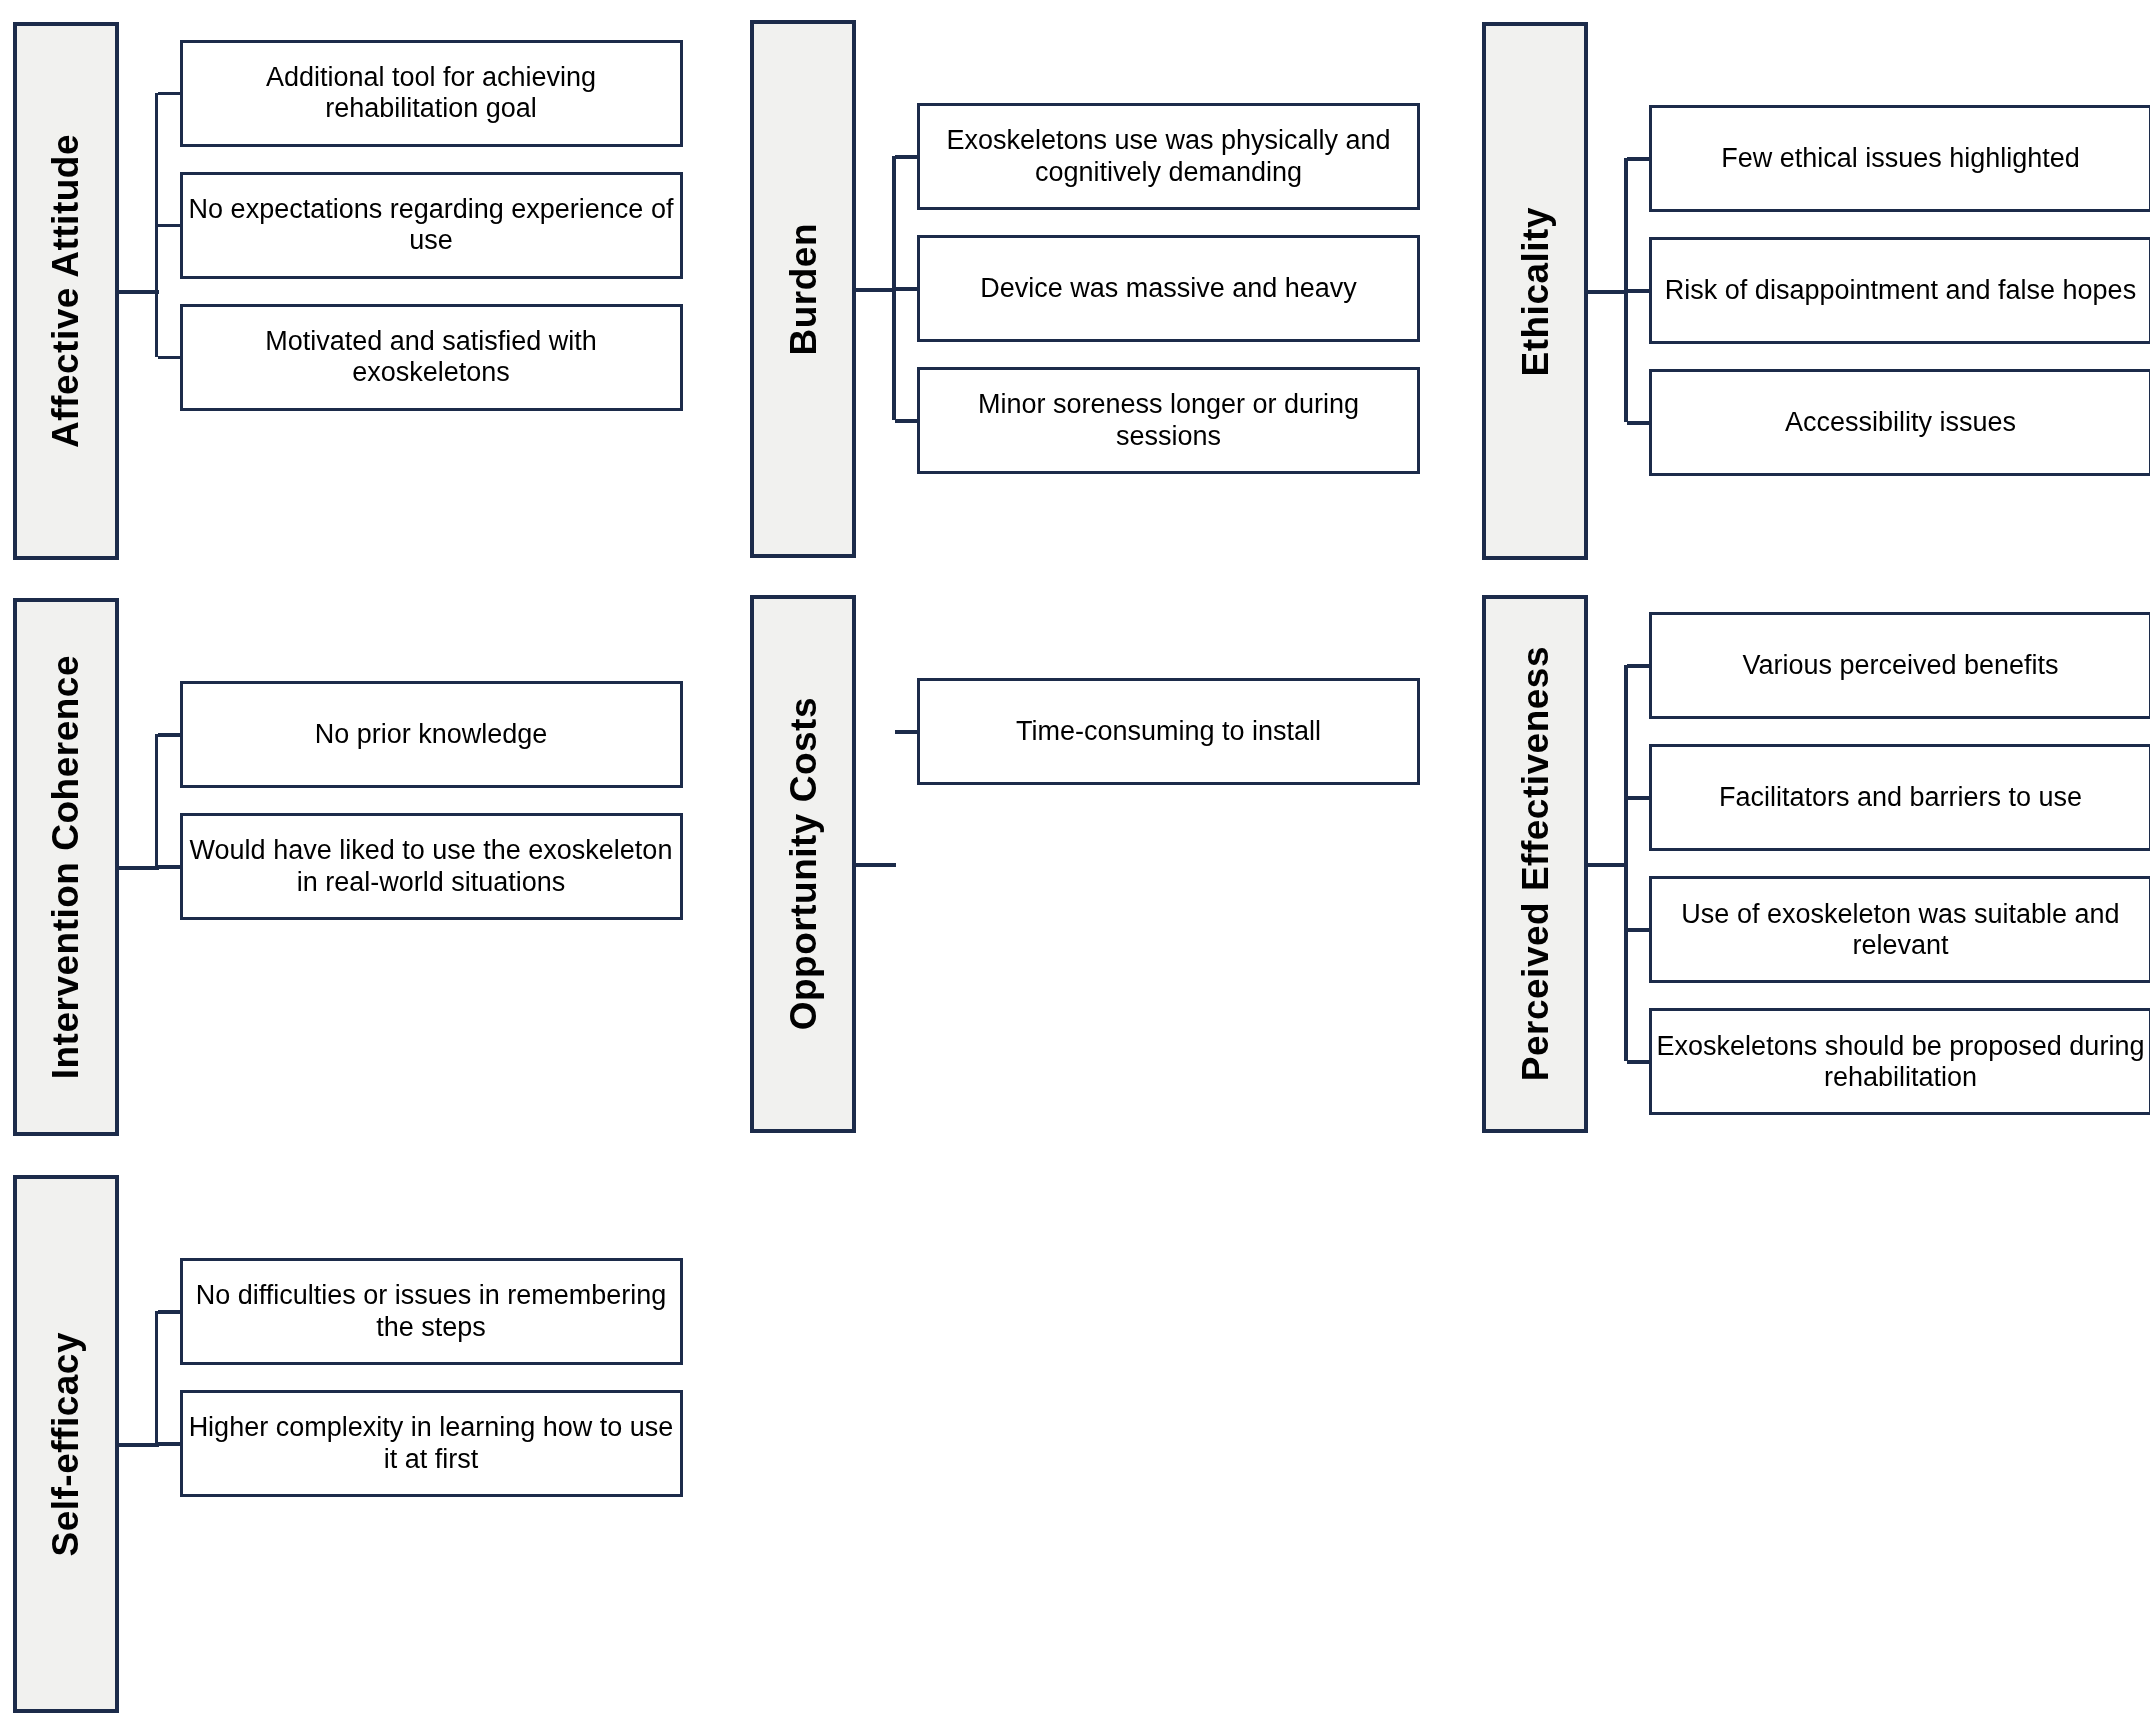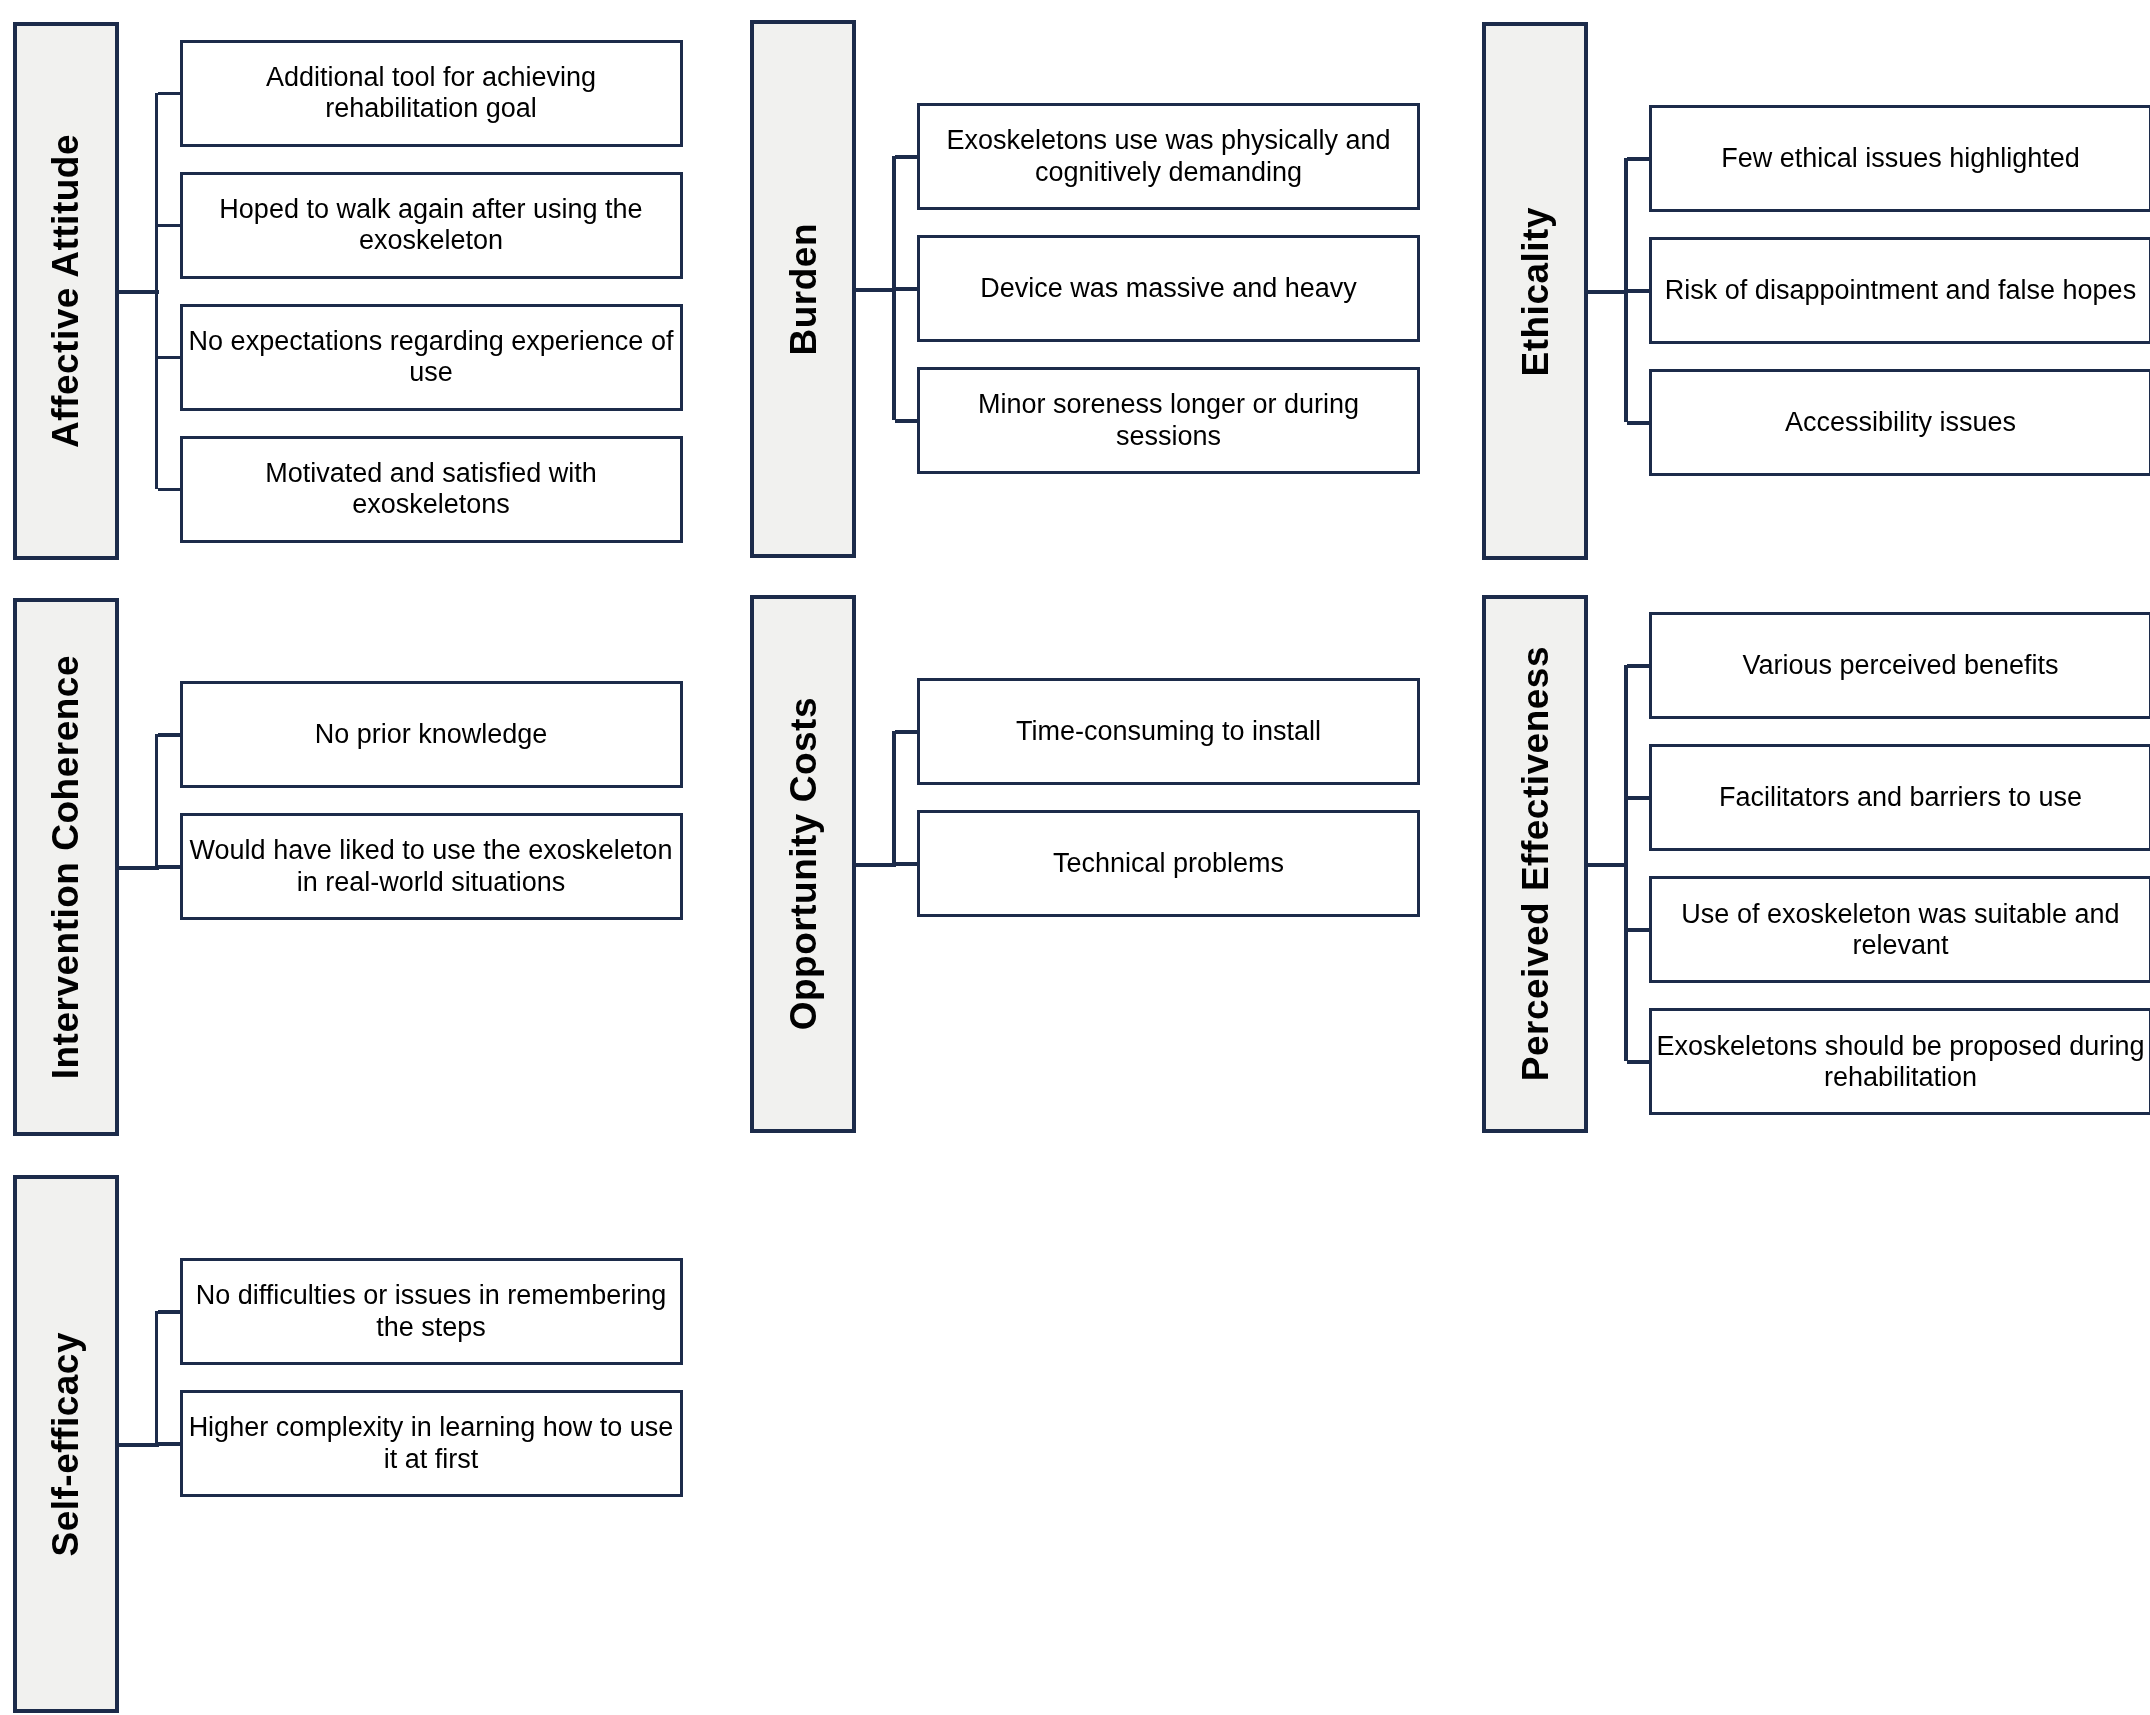--- a/index.html
+++ b/index.html
@@ -43,23 +43,20 @@
 
 <div class="group" style="left:12.5px;top:22.4px;">
   <div class="cat">
     <span class="cat-label">Affective Attitude</span>
   </div>
   <div class="cat-stub"></div>
   <div class="boxes boxes-4">
     <div class="trunk"></div>
     <div class="tbox">
         <span>Additional tool for achieving rehabilitation goal</span>
-      </div>
-    <div class="tbox">
-        <span>Hoped to walk again after using the exoskeleton</span>
       </div>
     <div class="tbox">
         <span>No expectations regarding experience of use</span>
       </div>
     <div class="tbox">
         <span>Motivated and satisfied with exoskeletons</span>
       </div>
   </div>
 </div>
 
@@ -120,23 +117,20 @@
 <div class="group" style="left:750px;top:595px;">
   <div class="cat">
     <span class="cat-label">Opportunity Costs</span>
   </div>
   <div class="cat-stub"></div>
   <div class="boxes boxes-3">
     <div class="trunk"></div>
     <div class="tbox">
         <span>Time-consuming to install</span>
       </div>
-    <div class="tbox">
-        <span>Technical problems</span>
-      </div>
   </div>
 </div>
 
 <div class="group" style="left:1482px;top:595px;">
   <div class="cat">
     <span class="cat-label">Perceived Effectiveness</span>
   </div>
   <div class="cat-stub"></div>
   <div class="boxes boxes-4">
     <div class="trunk"></div>

